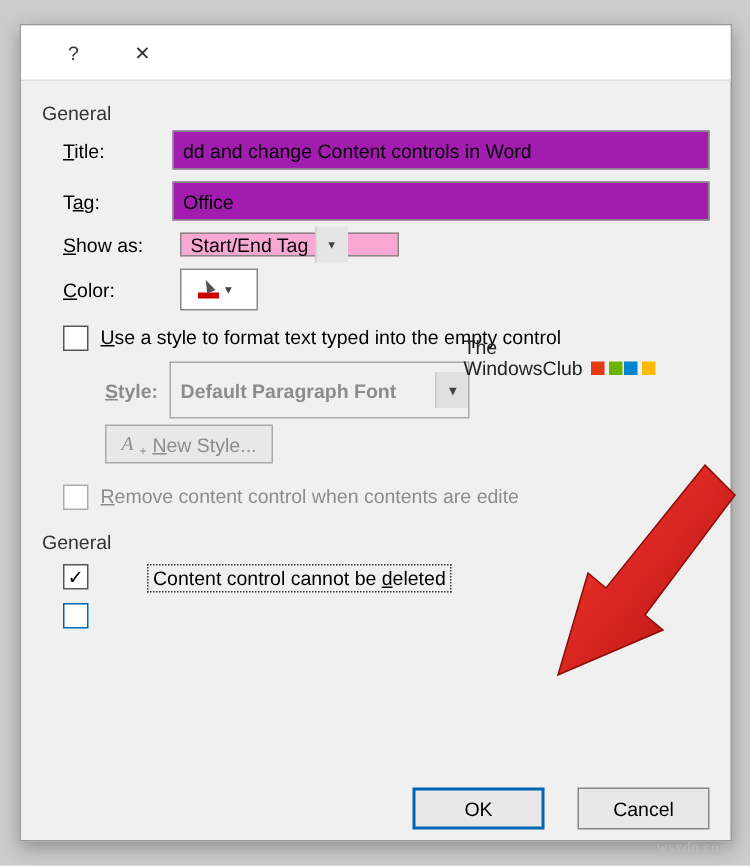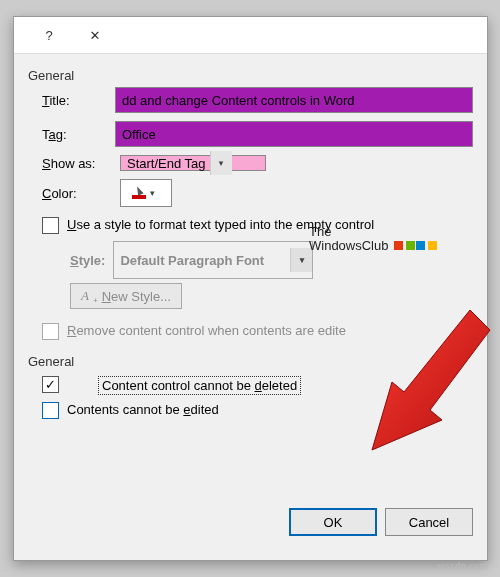--- a/index.html
+++ b/index.html
@@ -235,24 +235,24 @@
     .focused {
       border: 1px dotted #333;
       padding: 1px 3px;
       margin-left: 31px;
     }
     .locking-group {
       margin-top: 6px;
     }
     .btn-row {
       position: absolute;
-      bottom: 24px;
+      bottom: 7px;
       right: 14px;
       display: flex;
-      gap: 8px;
+      gap: 22px;
     }
     .btn {
       min-width: 88px;
       height: 28px;
       border: 1px solid #888;
       background: #e8e8e8;
       display: flex;
       align-items: center;
       justify-content: center;
     }
@@ -336,21 +336,20 @@
 
     <div class="section-label" style="margin-top:14px">General</div>
 
     <div class="indent locking-group">
       <div class="checkbox-row">
         <div class="checkbox">✓</div>
         <div class="focused"><span>Content control cannot be </span><span class="u">d</span><span>eleted</span></div>
       </div>
       <div class="checkbox-row">
         <div class="checkbox" style="border-color:#0066b3"></div>
-        <div><span>Contents cannot be </span><span class="u">e</span><span>dited</span></div>
       </div>
     </div>
   </div>
 
   <div class="btn-row">
     <div class="btn default">OK</div>
     <div class="btn">Cancel</div>
   </div>
 
   <div class="logo">

